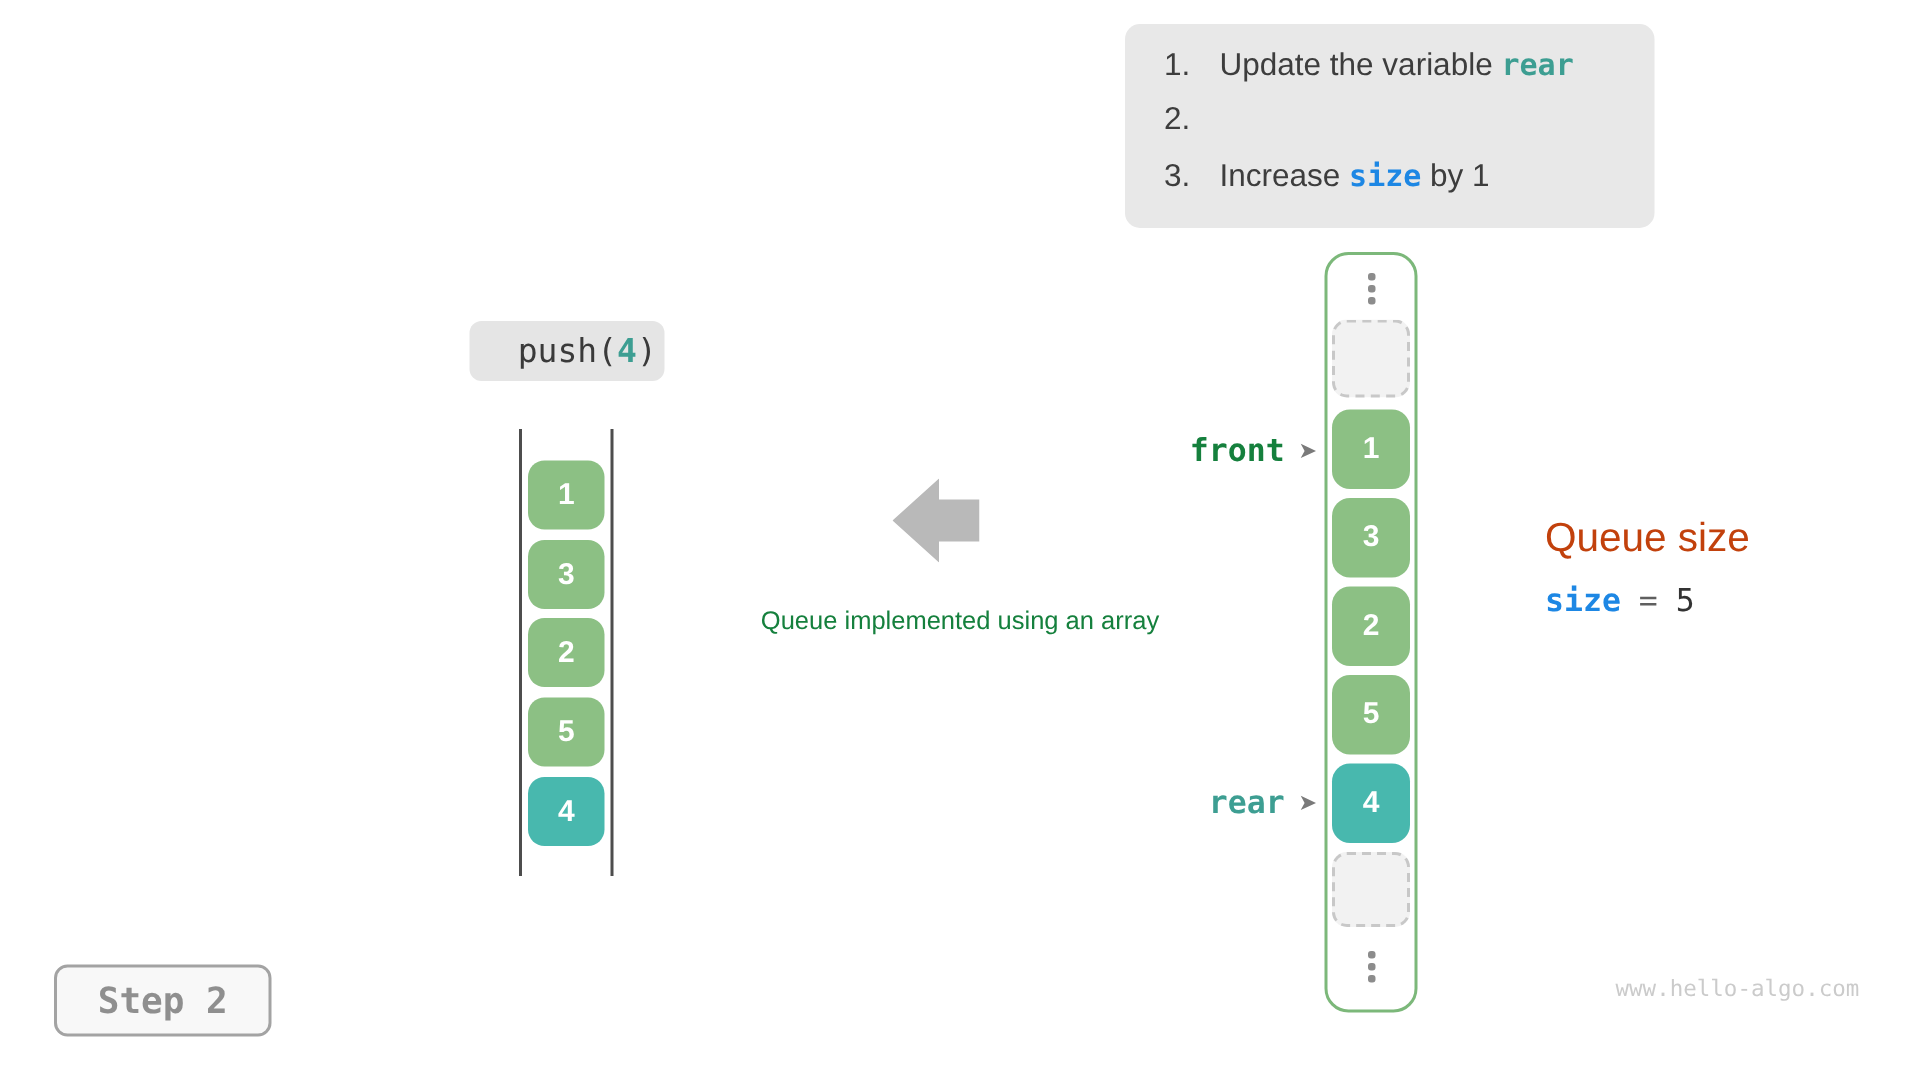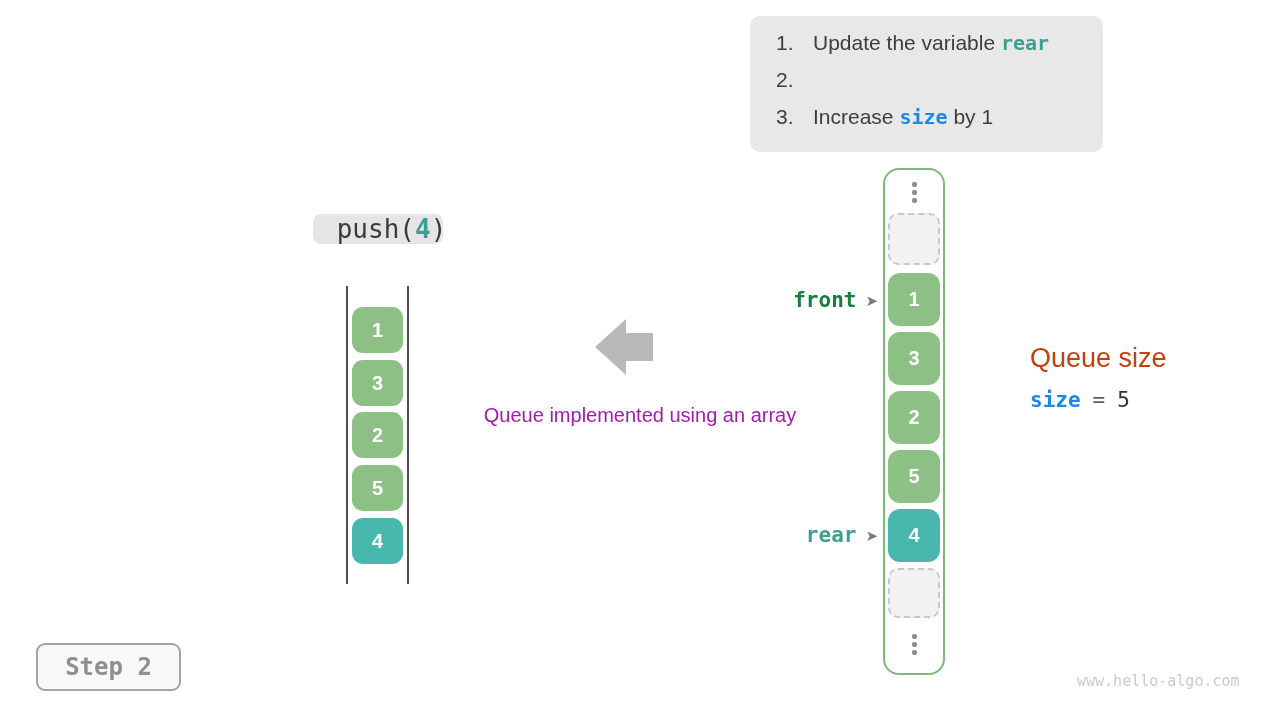--- a/index.html
+++ b/index.html
@@ -36,28 +36,28 @@
     font-weight: bold;
     font-size: 20px;
   }
   .code.teal { color: #3d9e92; }
   .code.blue { color: #1d87e4; }
 
   
   .push-label {
     position: absolute;
     left: 313px; top: 214px;
-    width: 130px; height: 30px;
+    width: 130px; height: 40px;
     background: #e5e5e5;
     border-radius: 8px;
     display: flex;
     align-items: center;
     justify-content: center;
     font-family: "DejaVu Sans Mono", monospace;
-    font-size: 26px;
+    font-size: 22px;
     color: #3a3a3a;
     white-space: pre;
     padding-left: 27px;
   }
   .push-label .arg { color: #3d9e92; font-weight: bold; }
 
   
   .channel-line {
     position: absolute;
     width: 2px; height: 298px;
@@ -85,22 +85,22 @@
   .big-arrow {
     position: absolute;
     left: 595px; top: 319px;
     width: 58px; height: 56px;
   }
   .caption {
     position: absolute;
     left: 440px; top: 404px;
     width: 400px;
     text-align: center;
-    font-size: 20px;
-    color: #a21caf;
+    font-size: 17px;
+    color: #15803d;
   }
 
   
   .array-container {
     position: absolute;
     left: 883px; top: 168px;
     width: 62px; height: 507px;
     background: #ffffff;
     border: 2px solid #7cb87a;
     border-radius: 16px;
@@ -197,21 +197,21 @@
     font-family: "DejaVu Sans Mono", monospace;
     font-weight: bold;
     font-size: 24px;
     color: #8f8f8f;
     white-space: pre;
   }
 
   
   .watermark {
     position: absolute;
-    left: 1077px; top: 672px;
+    left: 1077px; top: 650px;
     font-family: "DejaVu Sans Mono", monospace;
     font-size: 15px;
     color: #cbcbcb;
   }
 </style>
 </head>
 <body>
 
 <div id="canvas">
 

